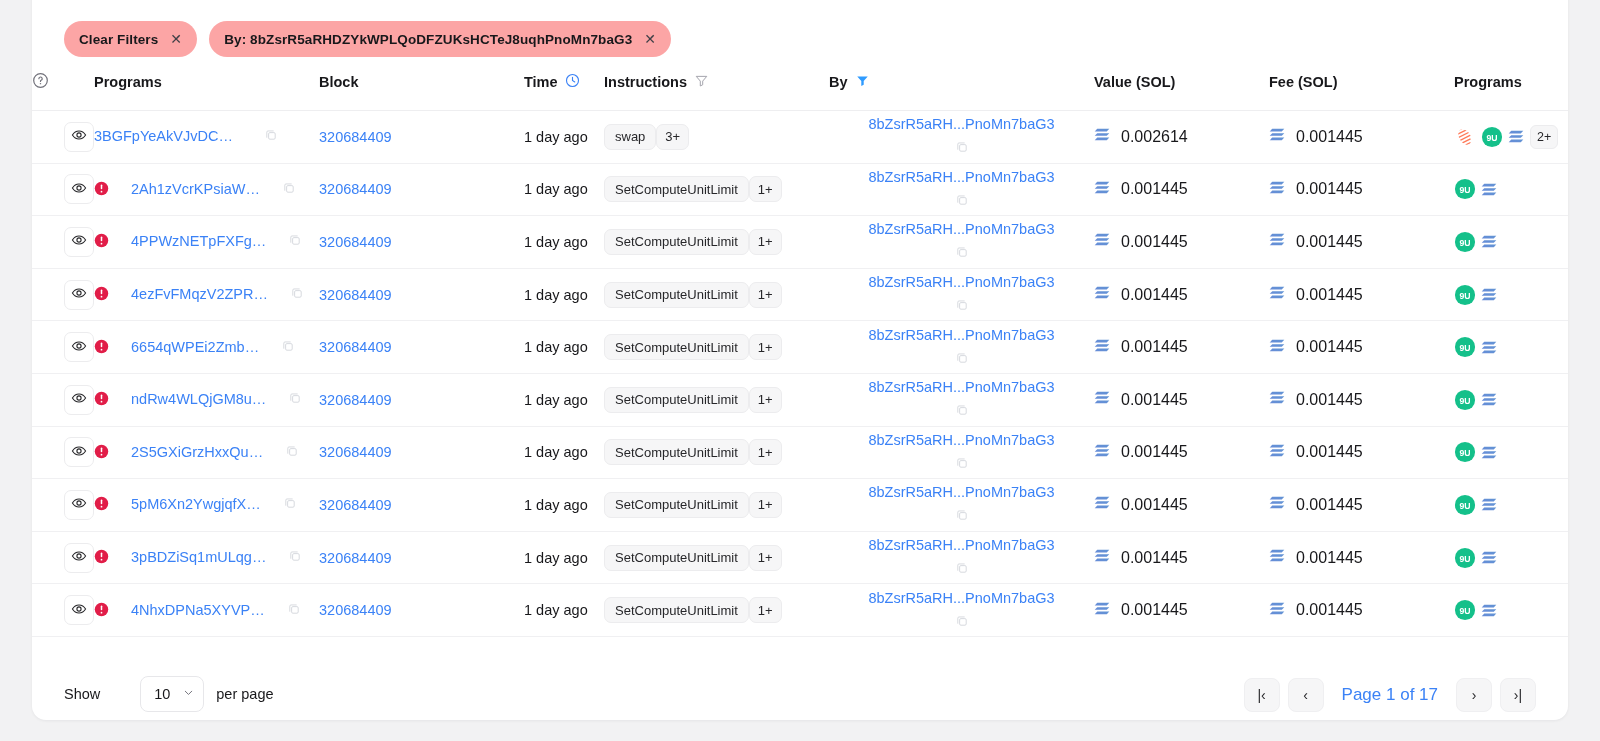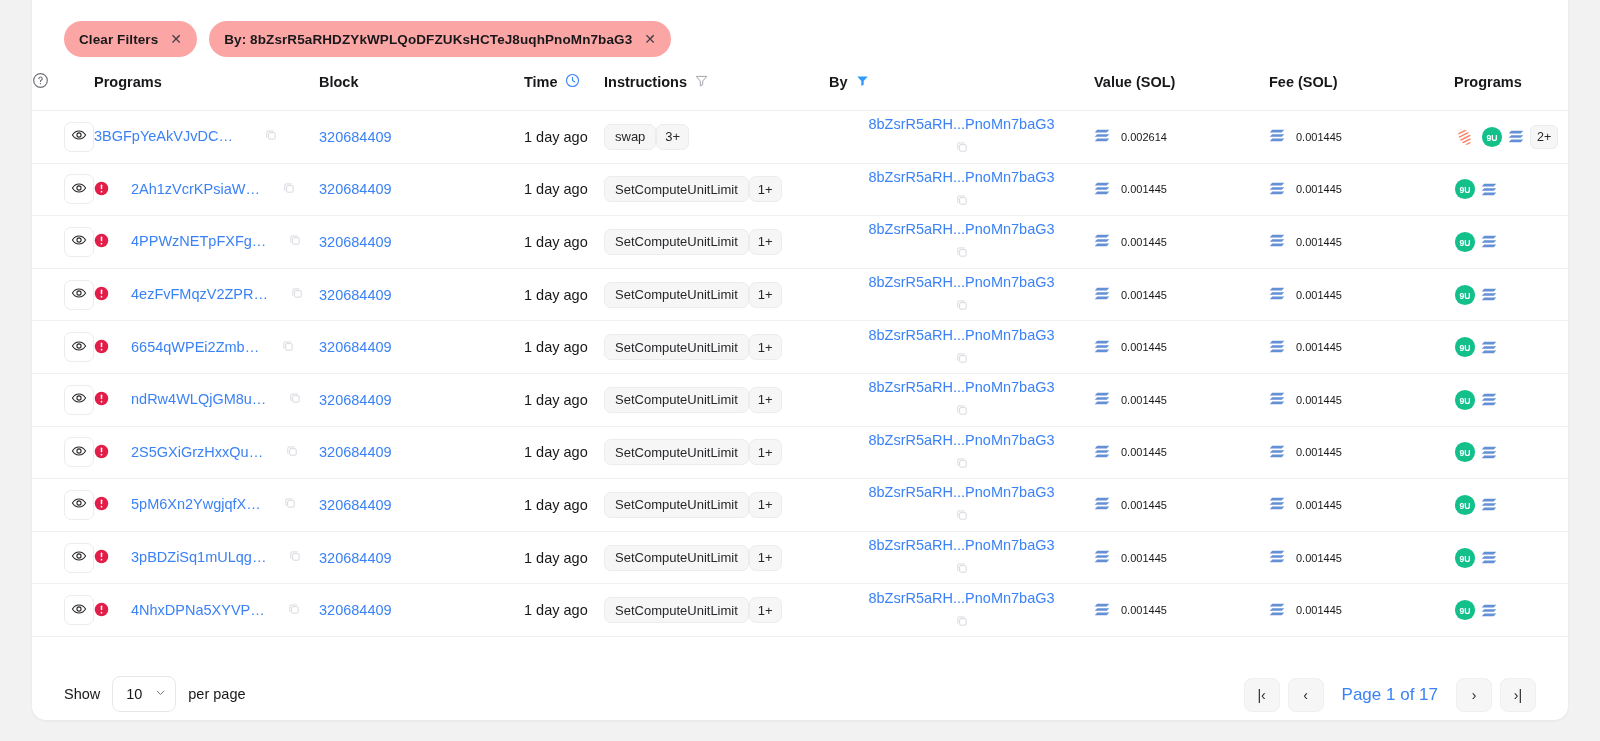--- a/index.html
+++ b/index.html
@@ -108,21 +108,21 @@
     border-radius: 7px;
     font-size: 13px; color: #27272a;
     cursor: pointer;
   }
   .pill.more { padding: 0 8px; }
 
   
   .by-wrap { display: flex; align-items: center; gap: 8px; flex-direction: column; }
 
   
-  .amt { display: flex; align-items: center; gap: 10px; font-size: 11px; color: #18181b; }
+  .amt { display: flex; align-items: center; gap: 10px; font-size: 16px; color: #18181b; }
 
   
   .progs { display: flex; align-items: center; gap: 5px; }
   .pbadge { flex: none; display: block; }
   .pmore {
     display: inline-flex; align-items: center; justify-content: center;
     height: 24px; min-width: 27px; padding: 0 6px;
     background: #f6f6f7; border: 1px solid #ececee; border-radius: 6px;
     font-size: 12.5px; color: #27272a; cursor: pointer;
   }
@@ -132,21 +132,21 @@
     display: flex; align-items: flex-end; justify-content: space-between;
     padding: 0 32px;
     height: 75px;
   }
   .show-left { display: flex; align-items: center; gap: 12px; font-size: 14.5px; color: #18181b; }
   .select {
     display: inline-flex; align-items: center; justify-content: space-between;
     gap: 12px;
     width: 64px; height: 36px; padding: 0 10px 0 13px;
     background: #fff; border: 1px solid #e7e7ea; border-radius: 8px;
-    font-size: 14.5px; color: #18181b; cursor: pointer;
+    font-size: 14.5px; color: #18181b; cursor: pointer; margin-left: 28px;
   }
   .pager { display: flex; align-items: center; gap: 8px; }
   .pbtn {
     width: 36px; height: 34px;
     background: #f6f6f7; border: 1px solid #efeff1; border-radius: 8px;
     display: flex; align-items: center; justify-content: center;
     font-size: 14px; color: #27272a; cursor: pointer;
   }
   .pginfo { font-size: 17px; color: #3b82f6; padding: 0 10px; white-space: nowrap; }
 </style>

